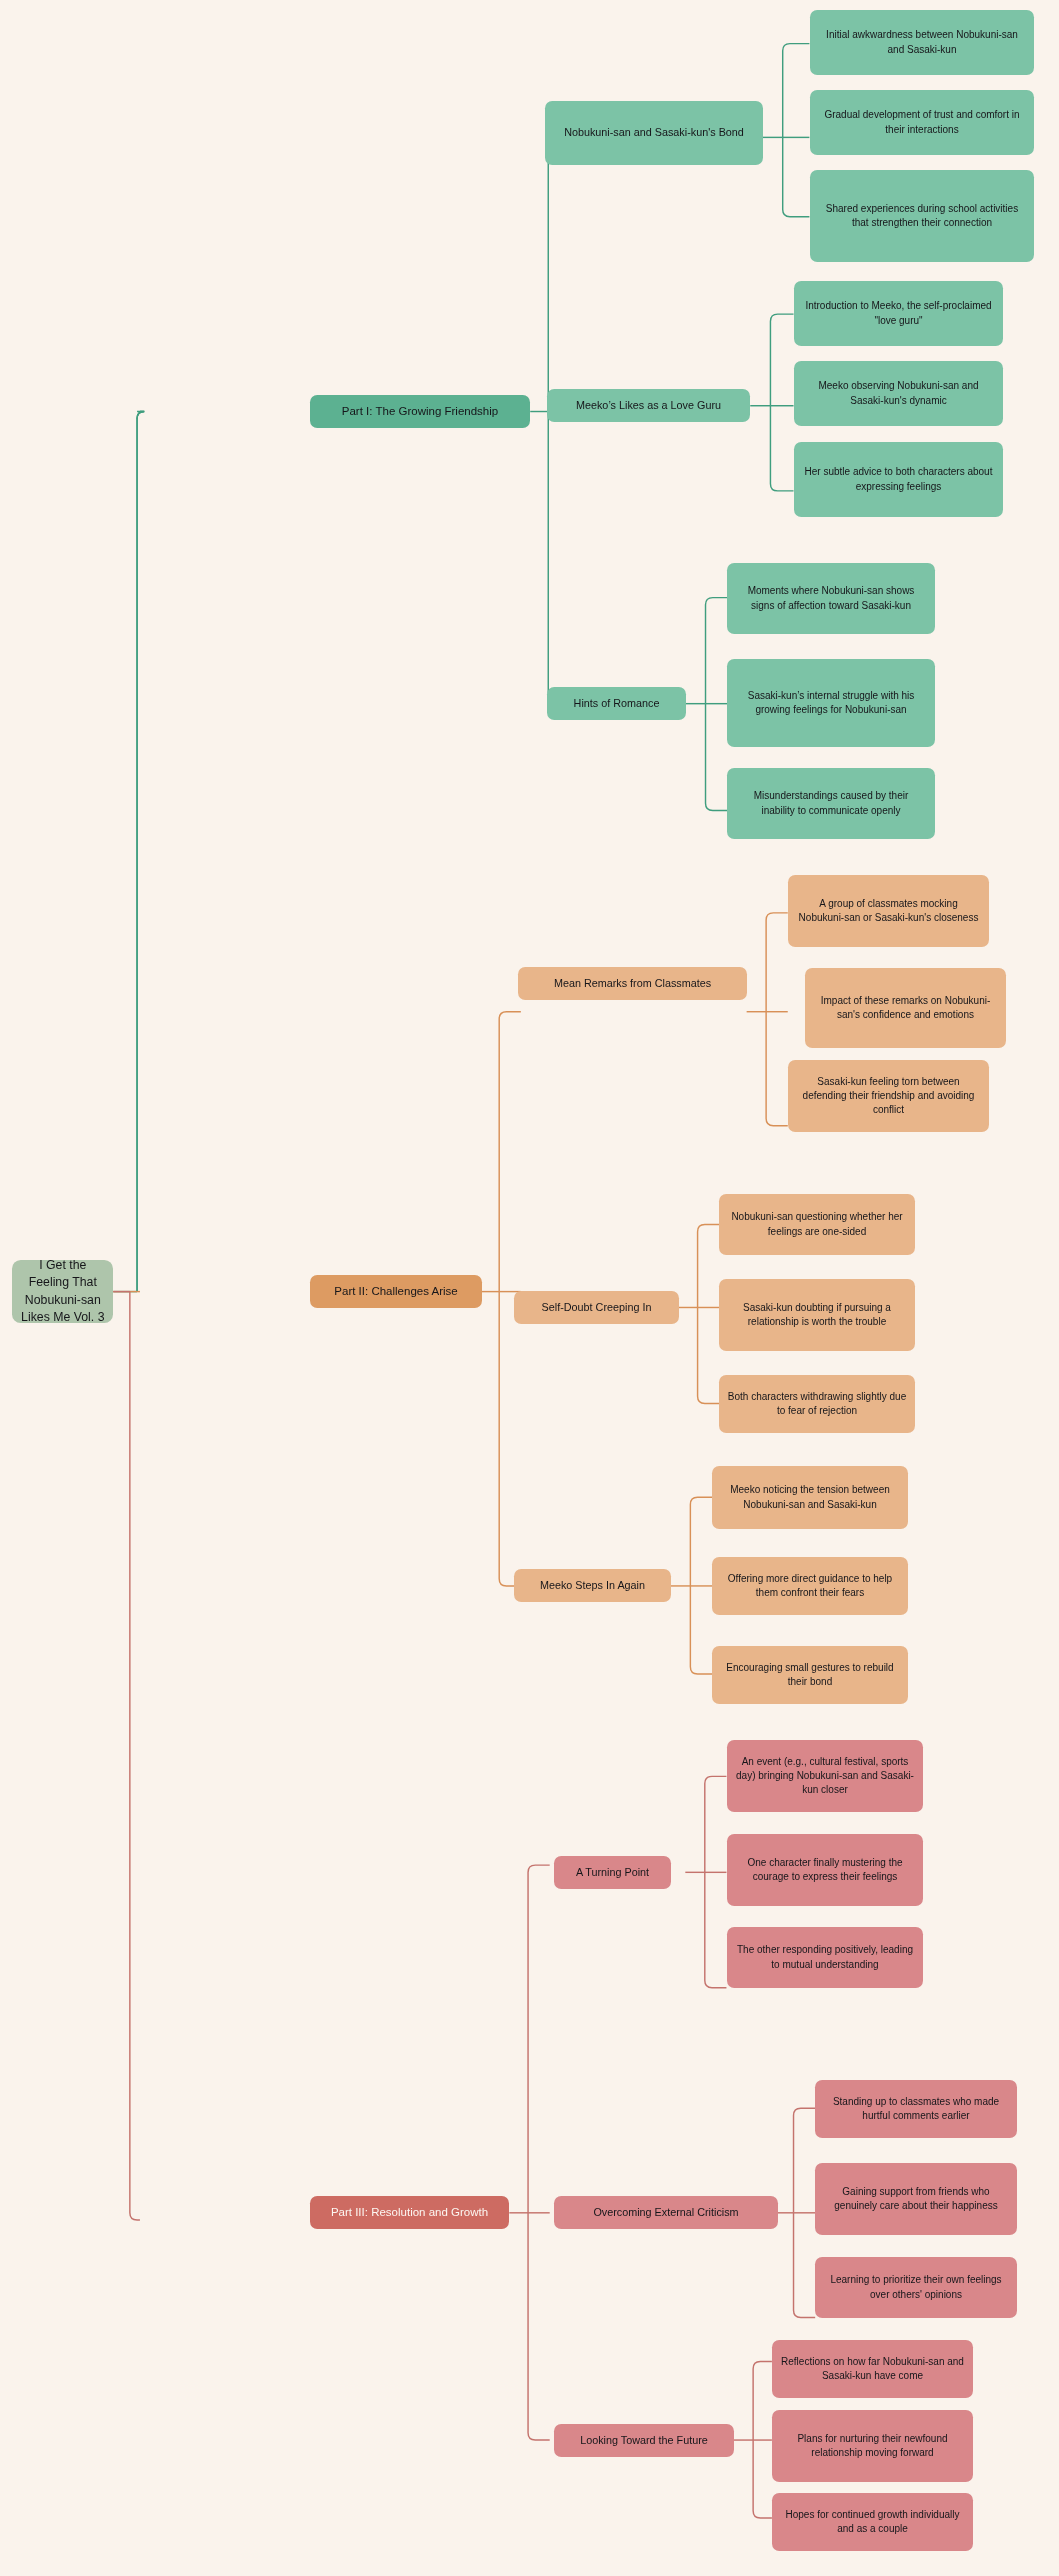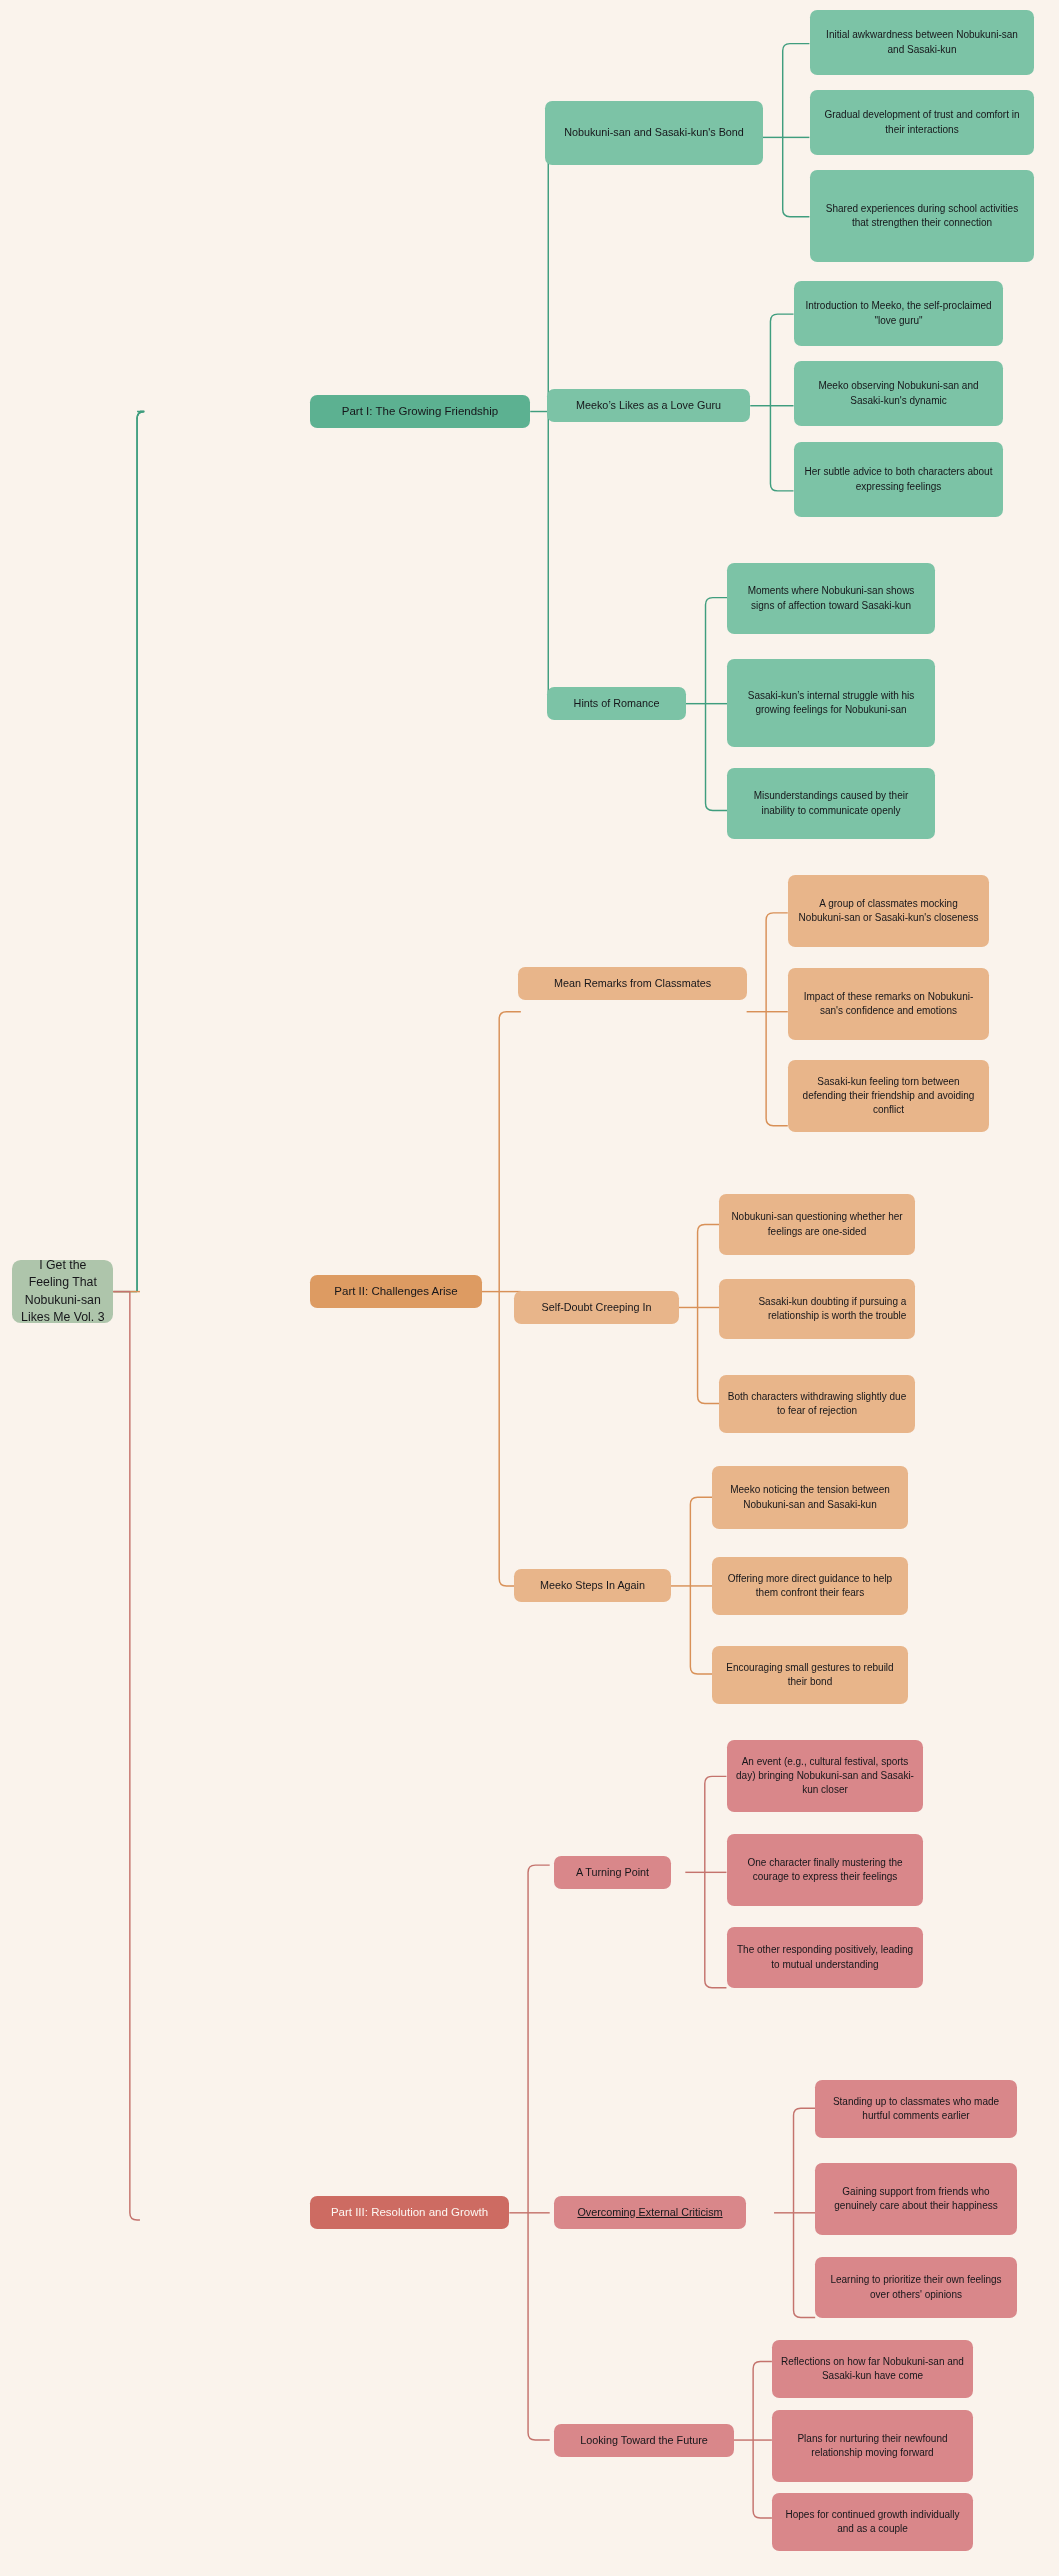--- a/index.html
+++ b/index.html
@@ -176,34 +176,34 @@
   <div class="node n-p2" style="left:310px;top:1275px;width:172px;height:33px;">
     <span>Part II: Challenges Arise</span>
   </div>
 
   <div class="node n-s2" style="left:518px;top:967px;width:229px;height:33px;">
     <span>Mean Remarks from Classmates</span>
   </div>
   <div class="node n-l2" style="left:788px;top:875px;width:201px;height:72px;">
     <span>A group of classmates mocking Nobukuni-san or Sasaki-kun's closeness</span>
   </div>
-  <div class="node n-l2" style="left:788px;top:968px;width:201px;height:72px;">
+  <div class="node n-l2" style="left:805px;top:968px;width:201px;height:80px;">
     <span>Impact of these remarks on Nobukuni-san's confidence and emotions</span>
   </div>
   <div class="node n-l2" style="left:788px;top:1060px;width:201px;height:72px;">
     <span>Sasaki-kun feeling torn between defending their friendship and avoiding conflict</span>
   </div>
 
   <div class="node n-s2" style="left:514px;top:1291px;width:165px;height:33px;">
     <span>Self-Doubt Creeping In</span>
   </div>
   <div class="node n-l2" style="left:719px;top:1194px;width:196px;height:61px;">
     <span>Nobukuni-san questioning whether her feelings are one-sided</span>
   </div>
-  <div class="node n-l2" style="left:719px;top:1279px;width:196px;height:60px;text-align:right;">
+  <div class="node n-l2" style="left:719px;top:1279px;width:196px;height:72px;">
     <span>Sasaki-kun doubting if pursuing a relationship is worth the trouble</span>
   </div>
   <div class="node n-l2" style="left:719px;top:1375px;width:196px;height:58px;">
     <span>Both characters withdrawing slightly due to fear of rejection</span>
   </div>
 
   <div class="node n-s2" style="left:514px;top:1569px;width:157px;height:33px;">
     <span>Meeko Steps In Again</span>
   </div>
   <div class="node n-l2" style="left:712px;top:1466px;width:196px;height:63px;">
@@ -226,21 +226,21 @@
   <div class="node n-l3" style="left:727px;top:1740px;width:196px;height:72px;">
     <span>An event (e.g., cultural festival, sports day) bringing Nobukuni-san and Sasaki-kun closer</span>
   </div>
   <div class="node n-l3" style="left:727px;top:1834px;width:196px;height:72px;">
     <span>One character finally mustering the courage to express their feelings</span>
   </div>
   <div class="node n-l3" style="left:727px;top:1927px;width:196px;height:61px;">
     <span>The other responding positively, leading to mutual understanding</span>
   </div>
 
-  <div class="node n-s3" style="left:554px;top:2196px;width:192px;height:33px;text-decoration:underline;">
+  <div class="node n-s3" style="left:554px;top:2196px;width:224px;height:33px;">
     <span>Overcoming External Criticism</span>
   </div>
   <div class="node n-l3" style="left:815px;top:2080px;width:202px;height:58px;">
     <span>Standing up to classmates who made hurtful comments earlier</span>
   </div>
   <div class="node n-l3" style="left:815px;top:2163px;width:202px;height:72px;">
     <span>Gaining support from friends who genuinely care about their happiness</span>
   </div>
   <div class="node n-l3" style="left:815px;top:2257px;width:202px;height:61px;">
     <span>Learning to prioritize their own feelings over others' opinions</span>

